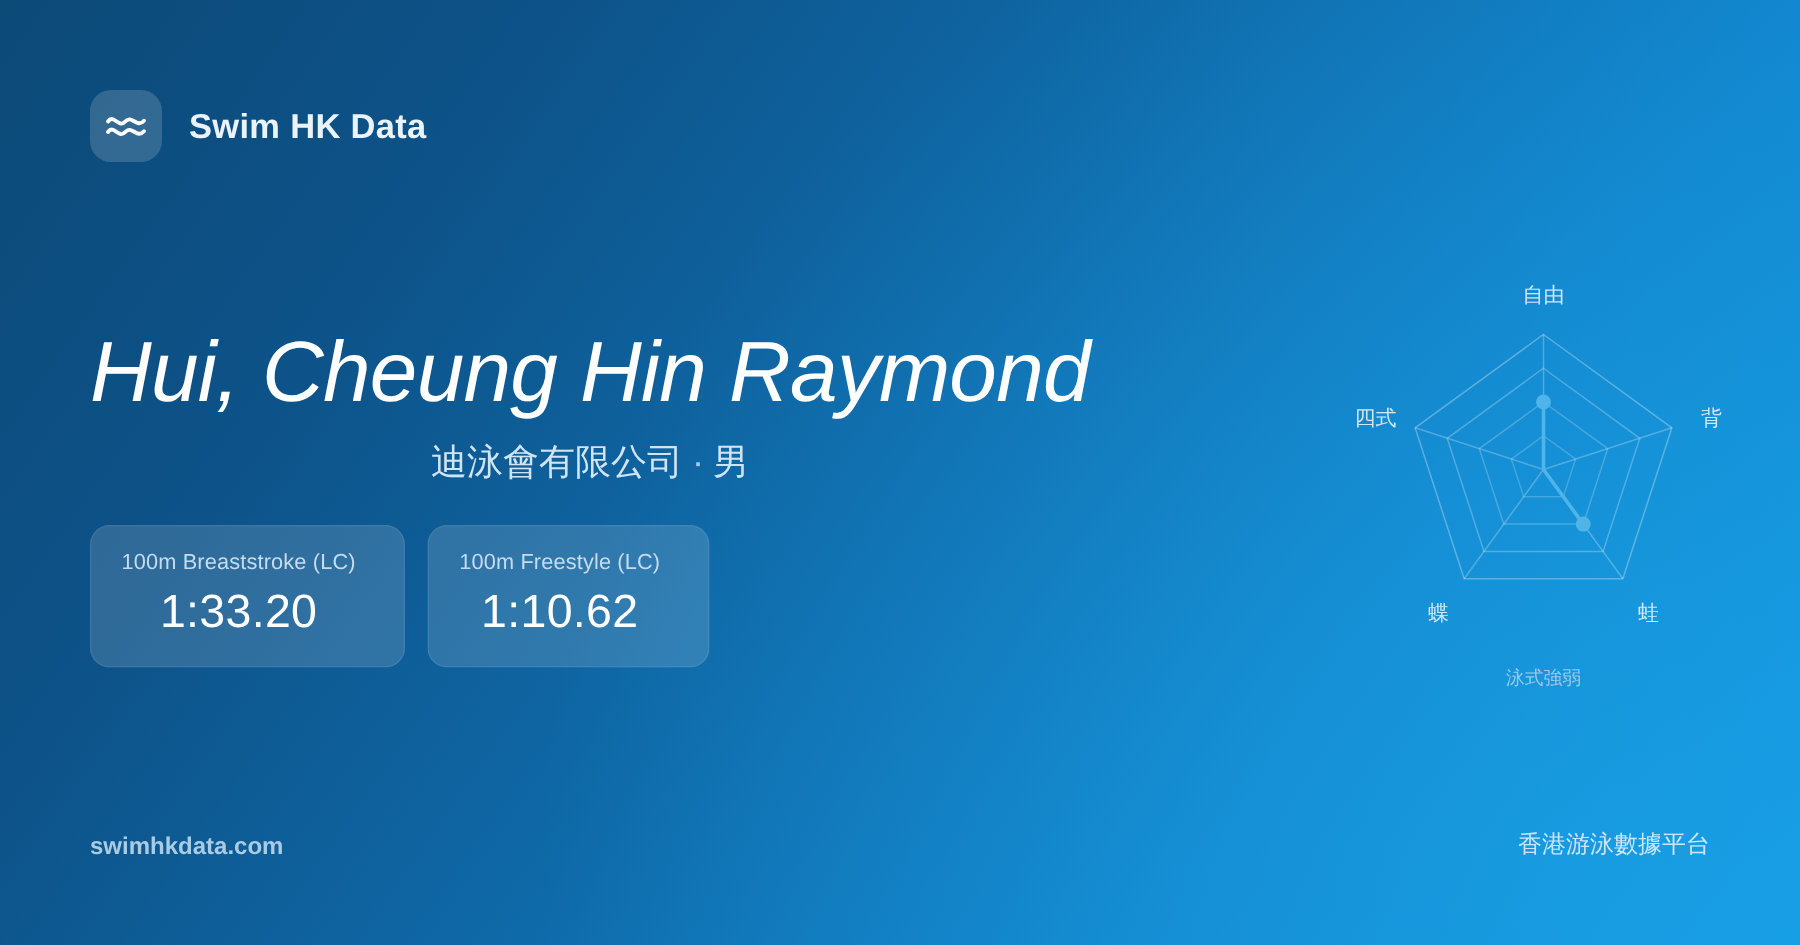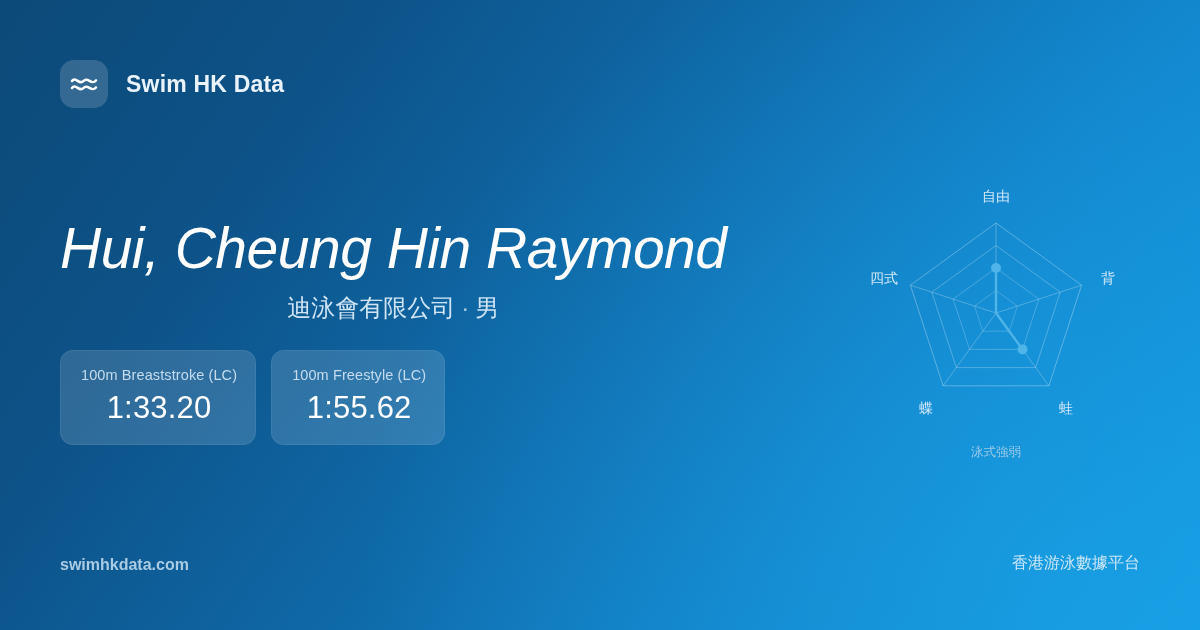--- a/index.html
+++ b/index.html
@@ -90,21 +90,21 @@
     position: absolute;
     left: 60px;
     top: 350px;
     display: flex;
     gap: 15px;
     z-index: 3;
   }
   .stat {
     min-width: 169px;
     box-sizing: border-box;
-    padding: 16px 18px 18px 20px;
+    padding: 16px 32px 18px 20px;
     border-radius: 13px;
     background: rgba(255,255,255,0.14);
     border: 1px solid rgba(255,255,255,0.07);
   }
   .stat-label {
     font-size: 14.5px;
     color: #c4dcee;
     letter-spacing: 0.1px;
     white-space: nowrap;
   }
@@ -113,21 +113,21 @@
     font-size: 31px;
     font-weight: 400;
     color: #ffffff;
     letter-spacing: 0.2px;
     white-space: nowrap;
   }
 
   
   .radar-wrap {
     position: absolute;
-    left: 846px;
+    left: 879px;
     top: 160px;
     width: 300px;
     height: 310px;
     z-index: 3;
   }
   .radar-wrap svg { display: block; overflow: visible; }
   .radar-axis-label {
     fill: #d2e7f7;
     font-size: 14px;
     font-family: "DejaVu Sans", "Liberation Sans", sans-serif;
@@ -180,21 +180,21 @@
     </div>
   </div>
 
   <div class="stats">
     <div class="stat">
       <div class="stat-label">100m Breaststroke  (LC)</div>
       <div class="stat-value">1:33.20</div>
     </div>
     <div class="stat">
       <div class="stat-label">100m Freestyle (LC)</div>
-      <div class="stat-value">1:55.62</div>
+      <div class="stat-value">1:10.62</div>
     </div>
   </div>
 
   <div class="radar-wrap">
     <svg width="300" height="310" viewBox="0 0 300 310" aria-hidden="true">
       <g>
         <polygon points="150,63 235.6,125.2 202.9,225.8 97.1,225.8 64.4,125.2" fill="none" stroke="rgba(255,255,255,0.30)" stroke-width="1"></polygon>
         <polygon points="150,85.5 214.2,132.2 189.7,207.6 110.3,207.6 85.8,132.2" fill="none" stroke="rgba(255,255,255,0.26)" stroke-width="1"></polygon>
         <polygon points="150,108 192.8,139.1 176.5,189.4 123.5,189.4 107.2,139.1" fill="none" stroke="rgba(255,255,255,0.22)" stroke-width="1"></polygon>
         <polygon points="150,130.5 171.4,146.1 163.2,171.2 136.8,171.2 128.6,146.1" fill="none" stroke="rgba(255,255,255,0.20)" stroke-width="1"></polygon>

